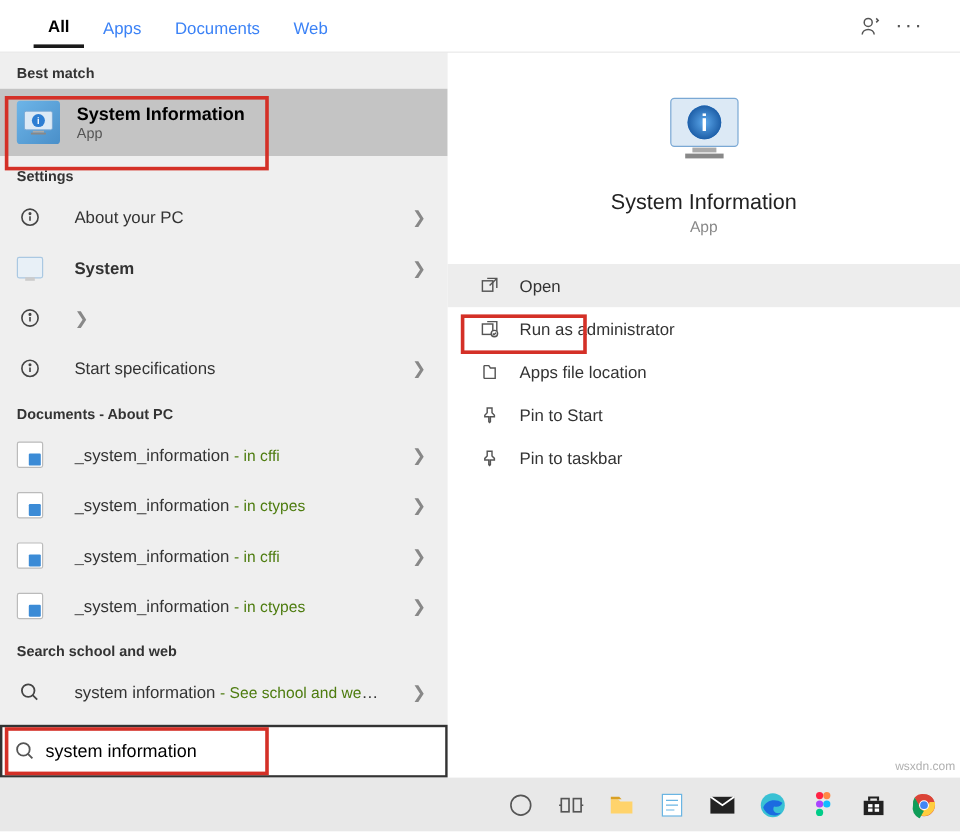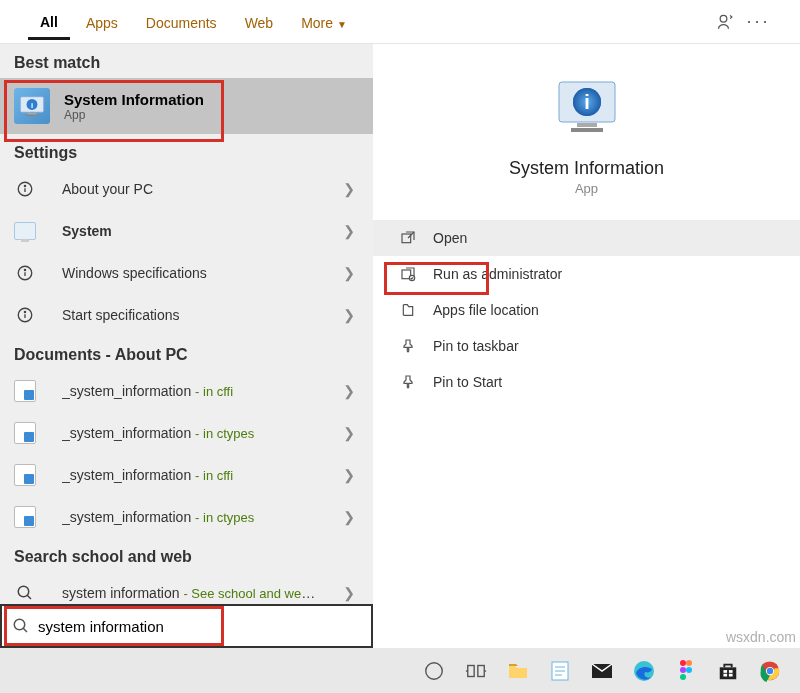--- a/index.html
+++ b/index.html
@@ -1,29 +1,29 @@
 <!DOCTYPE html>
 <html><head>
   <meta charset="utf-8">
   <style>
     * { margin: 0; padding: 0; box-sizing: border-box; font-family: 'Segoe UI', sans-serif; }
     body { width: 800px; height: 693px; background: #fff; overflow: hidden; position: relative; }
     
     .tab-bar { display: flex; align-items: center; height: 44px; border-bottom: 1px solid #e5e5e5; padding: 0 28px; gap: 4px; }
-    .tab { padding: 10px 12px 8px; font-size: 14px; color: #a16207; cursor: pointer; }
+    .tab { padding: 10px 12px 8px; font-size: 14px; color: #3b82f6; cursor: pointer; }
     .tab.active { color: #000; font-weight: 600; border-bottom: 3px solid #1a1a1a; padding-bottom: 7px; }
     .tab-bar .spacer { flex: 1; }
     .header-icon { width: 28px; height: 28px; display: flex; align-items: center; justify-content: center; color: #555; cursor: pointer; font-size: 18px; }
     .more { letter-spacing: 2px; }
     
     .content { display: flex; height: 604px; }
     .left { width: 373px; background: #efefef; position: relative; display: flex; flex-direction: column; }
     .scroll { overflow-y: auto; flex: 1; scrollbar-width: thin; }
     
-    .section-title { font-size: 16px; font-weight: 600; color: #333; padding: 10px 14px 6px; }
+    .section-title { font-size: 12px; font-weight: 600; color: #333; padding: 10px 14px 6px; }
     
     .best-match-item { display: flex; align-items: center; gap: 14px; padding: 10px 14px; background: #c4c4c4; cursor: pointer; position: relative; }
     .red-box { border: 3px solid #d43027; position: absolute; }
     .rb1 { left: 4px; top: 80px; width: 220px; height: 62px; z-index: 5; pointer-events: none; }
     .app-icon { width: 36px; height: 36px; background: linear-gradient(135deg,#6db5e8,#4a8fc9); border-radius: 3px; display: flex; align-items: center; justify-content: center; }
     .app-icon svg { width: 28px; height: 24px; }
     .bm-text .title { font-size: 15px; font-weight: 600; }
     .bm-text .sub { font-size: 12px; color: #555; }
     
     .row { display: flex; align-items: center; gap: 26px; padding: 10px 14px 10px 14px; cursor: pointer; position: relative; }
@@ -49,33 +49,32 @@
     .action-icon { width: 18px; color: #555; display: flex; justify-content: center; }
     .rb2 { border: 3px solid #d43027; position: absolute; left: 384px; top: 262px; width: 105px; height: 33px; z-index: 5; pointer-events: none; }
     
     .search-bar { position: absolute; bottom: 45px; left: 0; width: 373px; height: 44px; border: 2px solid #333; background: #fff; display: flex; align-items: center; padding: 0 10px; gap: 8px; }
     .rb3 { position: absolute; left: 4px; bottom: 47px; width: 220px; height: 40px; border: 3px solid #d43027; z-index: 10; pointer-events: none; }
     .search-bar input { border: none; outline: none; font-size: 15px; flex: 1; }
     
     .taskbar { position: absolute; bottom: 0; left: 0; right: 0; height: 45px; background: #e8e8e8; display: flex; align-items: center; padding: 0 8px 0 420px; gap: 14px; }
     .tb-icon { width: 28px; height: 28px; display: flex; align-items: center; justify-content: center; cursor: pointer; border-radius: 3px; }
     
-    .watermark { position: absolute; right: 4px; bottom: 48px; font-size: 14px; color: #b0b0b0; }
+    .watermark { position: absolute; right: 4px; bottom: 48px; font-size: 10px; color: #b0b0b0; }
     
     svg { display: block; }
   </style>
 </head>
 <body>
 
 <div class="tab-bar">
   <div class="tab active">All</div>
   <div class="tab">Apps</div>
   <div class="tab">Documents</div>
   <div class="tab">Web</div>
-  <div class="tab"><span>More</span> <span style="font-size:10px">▼</span></div>
   <div class="spacer"></div>
   <div class="header-icon">
     <svg width="20" height="20" viewBox="0 0 24 24" fill="none" stroke="currentColor" stroke-width="1.5">
         <circle cx="9" cy="8" r="4"></circle>
         <path d="M3 20c0-3 3-5 6-5s6 2 6 5"></path>
         <path d="M17 4l2 2-2 2"></path>
       </svg>
   </div>
   <div class="header-icon more">···</div>
 </div>
@@ -121,21 +120,20 @@
         <div class="chev">❯</div>
       </div>
       <div class="row">
         <div class="row-icon">
             <svg width="18" height="18" viewBox="0 0 24 24" fill="none" stroke="currentColor" stroke-width="1.8">
               <circle cx="12" cy="12" r="9"></circle>
               <line x1="12" y1="11" x2="12" y2="16"></line>
               <circle cx="12" cy="8" r="0.8" fill="currentColor"></circle>
             </svg>
           </div>
-        <div class="row-label">Windows specifications</div>
         <div class="chev">❯</div>
       </div>
       <div class="row">
         <div class="row-icon">
             <svg width="18" height="18" viewBox="0 0 24 24" fill="none" stroke="currentColor" stroke-width="1.8">
               <circle cx="12" cy="12" r="9"></circle>
               <line x1="12" y1="11" x2="12" y2="16"></line>
               <circle cx="12" cy="8" r="0.8" fill="currentColor"></circle>
             </svg>
           </div>
@@ -245,29 +243,29 @@
             </svg>
           </div>
         <span>Apps file location</span>
       </div>
       <div class="action-row">
         <div class="action-icon">
             <svg width="16" height="16" viewBox="0 0 24 24" fill="none" stroke="currentColor" stroke-width="1.8">
               <path d="M9 3h6v6l3 3v2h-5v6l-1 1-1-1v-6H6v-2l3-3V3z"></path>
             </svg>
           </div>
+        <span>Pin to Start</span>
+      </div>
+      <div class="action-row">
+        <div class="action-icon">
+            <svg width="16" height="16" viewBox="0 0 24 24" fill="none" stroke="currentColor" stroke-width="1.8">
+              <path d="M9 3h6v6l3 3v2h-5v6l-1 1-1-1v-6H6v-2l3-3V3z"></path>
+            </svg>
+          </div>
         <span>Pin to taskbar</span>
-      </div>
-      <div class="action-row">
-        <div class="action-icon">
-            <svg width="16" height="16" viewBox="0 0 24 24" fill="none" stroke="currentColor" stroke-width="1.8">
-              <path d="M9 3h6v6l3 3v2h-5v6l-1 1-1-1v-6H6v-2l3-3V3z"></path>
-            </svg>
-          </div>
-        <span>Pin to Start</span>
       </div>
     </div>
   </div>
 </div>
 
 <div class="red-box rb1"></div>
 <div class="rb2"></div>
 
 <div class="search-bar">
   <svg width="18" height="18" viewBox="0 0 24 24" fill="none" stroke="#555" stroke-width="2">

